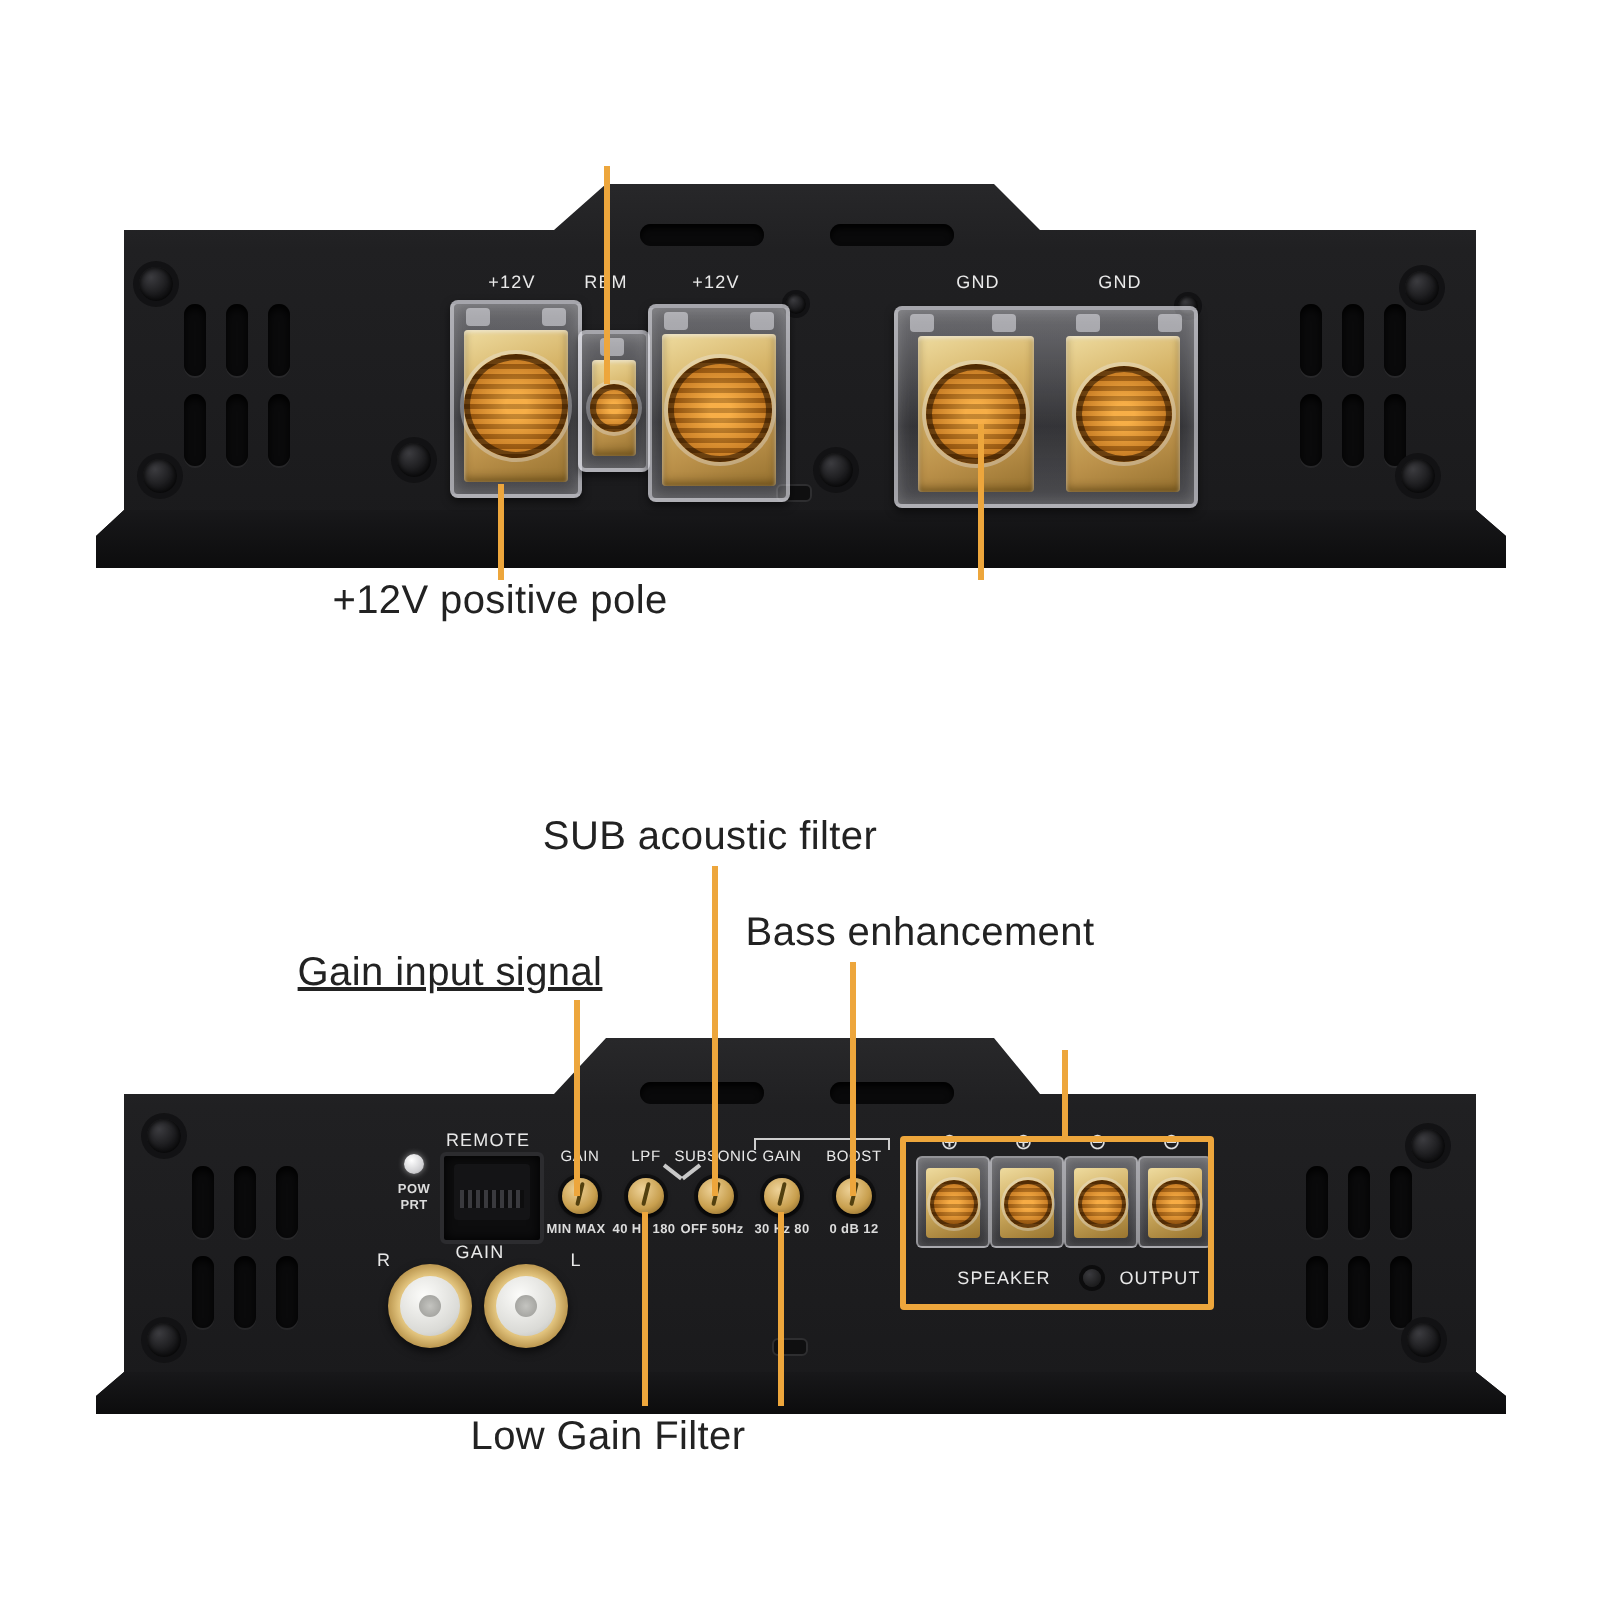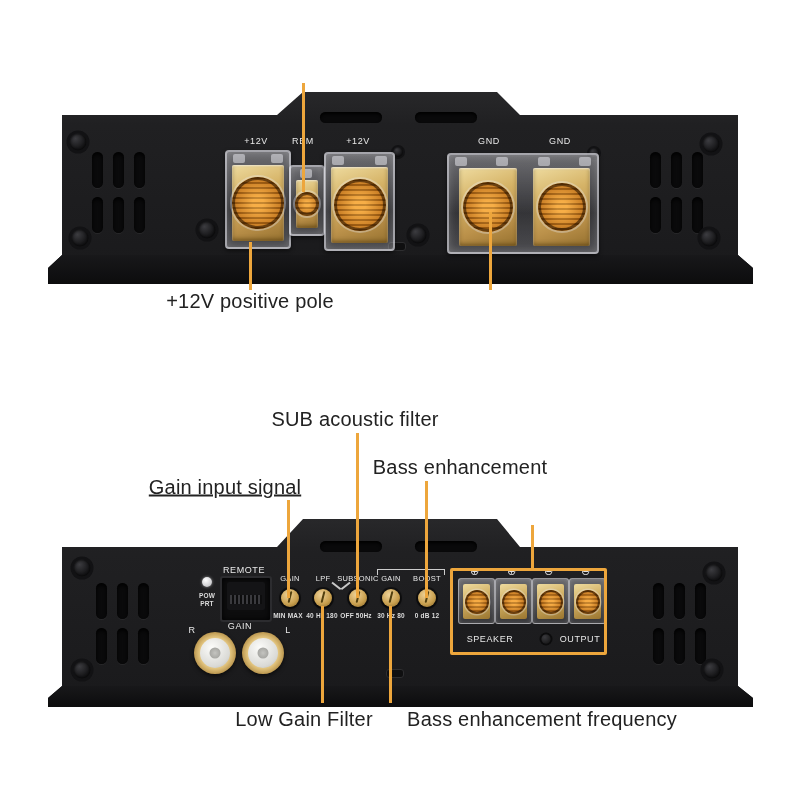--- a/index.html
+++ b/index.html
@@ -279,36 +279,35 @@
       <div class="s-gold">
           <div class="s-hole"></div>
         </div>
     </div>
     <div class="sterm" style="left:521px;top:59px;">
       <div class="s-gold">
           <div class="s-hole"></div>
         </div>
     </div>
 
-    <span class="plabel" style="left:442px;top:120px;">SPEAKER</span>
+    <span class="plabel" style="left:454px;top:120px;">SPEAKER</span>
     <div class="mini-screw" style="left:498px;top:120px;"></div>
     <span class="plabel" style="left:532px;top:120px;">OUTPUT</span>
   </div>
 
   <div class="lead" style="left:302px;top:83px;height:109px;"></div>
   <div class="lead" style="left:249px;top:242px;height:48px;"></div>
   <div class="lead" style="left:489px;top:212px;height:78px;"></div>
   <div class="lead" style="left:287px;top:500px;height:98px;"></div>
   <div class="lead" style="left:356px;top:433px;height:165px;"></div>
   <div class="lead" style="left:425px;top:481px;height:117px;"></div>
   <div class="lead" style="left:531px;top:525px;height:43px;"></div>
   <div class="lead" style="left:321px;top:606px;height:97px;"></div>
   <div class="lead" style="left:389px;top:606px;height:97px;"></div>
   <div class="lead-box" style="left:450px;top:568px;width:151px;height:81px;"></div>
 
   <div class="ann" style="left:250px;top:301px;">+12V positive pole</div>
   <div class="ann" style="left:355px;top:419px;">SUB acoustic filter</div>
   <div class="ann" style="left:460px;top:467px;">Bass enhancement</div>
   <div class="ann" style="left:225px;top:487px;text-decoration:underline;">Gain input signal</div>
   <div class="ann" style="left:304px;top:719px;">Low Gain Filter</div>
-  <div class="ann" style="left:542px;top:719px;">Bass enhancement frequency</div>
 
 </div>
 
 </body></html>

